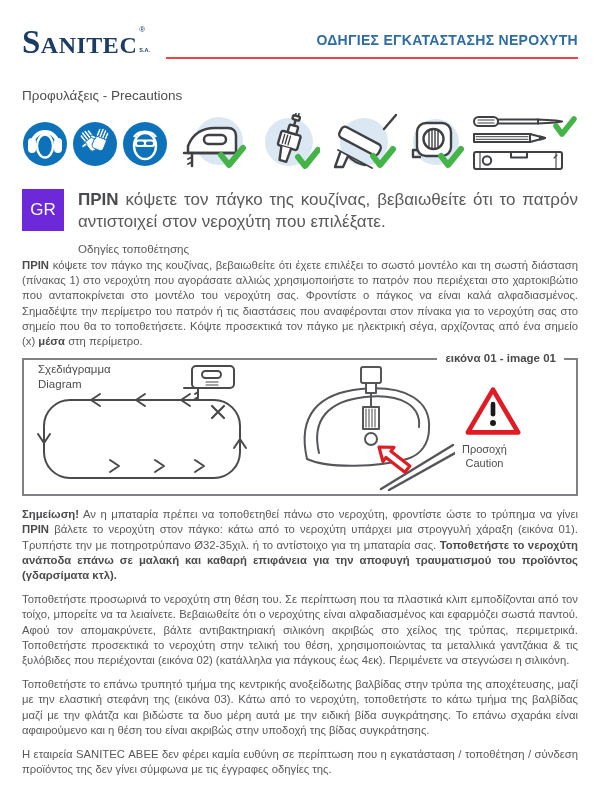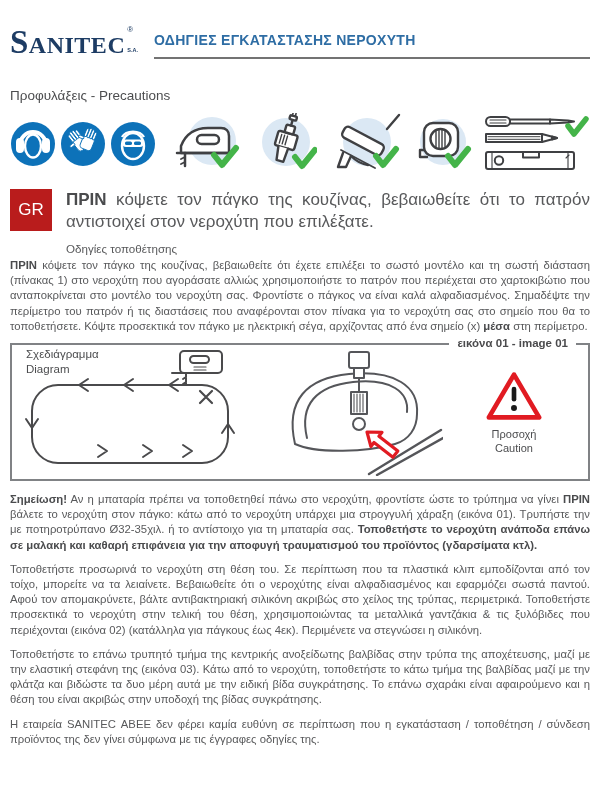--- a/index.html
+++ b/index.html
@@ -1,57 +1,57 @@
 <!DOCTYPE html>
 <html><head>
 <meta charset="utf-8">
 <style>
   html,body{margin:0;padding:0;background:#fff;}
   body{width:600px;height:800px;overflow:hidden;
        font-family:"Liberation Sans",sans-serif;color:#58595b;}
-  .page{padding:0 10px;box-sizing:border-box;width:600px;height:800px;}
+  .page{padding:0 22px;box-sizing:border-box;width:600px;height:800px;}
 
   
   .header{display:flex;align-items:flex-end;padding-top:22px;}
   .logo{width:140px;display:flex;align-items:flex-start;}
   .logo-text{font-family:"Liberation Serif",serif;font-weight:700;font-size:24px;
              color:#1d3c64;letter-spacing:.5px;line-height:1;display:inline-block;}
   .logo-text::first-letter{font-size:33px;}
   .logo-marks{display:flex;flex-direction:column;margin-left:2px;}
   .reg{font-size:8px;color:#1d3c64;line-height:1;}
   .sa{font-size:5.5px;color:#1d3c64;font-weight:700;margin-top:14px;line-height:1;}
-  .title-col{flex:1;border-bottom:2px solid #737373;padding:10px 0 9px;text-align:left;margin-left:4px;}
+  .title-col{flex:1;border-bottom:2px solid #ef4444;padding:10px 0 9px;text-align:right;margin-left:4px;}
   .doc-title{color:#2e6da4;font-weight:700;font-size:14px;letter-spacing:.3px;}
 
   
   .prec-heading{font-size:13.5px;color:#4c4d4f;margin-top:29px;}
   .icons-row{display:flex;align-items:center;justify-content:space-between;margin-top:9px;height:64px;}
   .icons-row svg{display:block;}
   .ppe{display:flex;gap:4px;}
 
   
   .gr-row{display:flex;gap:14px;margin-top:13px;align-items:flex-start;}
-  .gr-box{width:42px;height:42px;background:#b91c1c;color:#fff;display:flex;
+  .gr-box{width:42px;height:42px;background:#6d28d9;color:#fff;display:flex;
           align-items:center;justify-content:center;font-size:17px;flex:0 0 42px;}
   .gr-text{flex:1;font-size:17px;line-height:22px;text-align:justify;}
 
   .subheading{font-size:11.6px;margin:9px 0 3px 56px;}
 
   p{font-size:11.3px;line-height:15.2px;margin:0 0 9px;text-align:justify;}
   b{font-weight:700;color:#4a4b4d;}
 
   
   .figure{position:relative;border:2px solid #808285;margin:4px 0 11px;height:138px;
           display:flex;align-items:center;padding:8px 10px;box-sizing:border-box;gap:6px;}
   .figure-label{position:absolute;top:-8px;right:12px;background:#fff;padding:0 8px;
                 font-weight:700;color:#4a4a4c;font-size:11.5px;}
   .fig-col1{position:relative;width:248px;flex:0 0 248px;}
   .diagram-label{position:absolute;top:-2px;left:4px;font-size:11.5px;color:#4c4d4f;line-height:1.3;}
   .fig-col2{width:168px;flex:0 0 168px;display:flex;justify-content:center;}
-  .fig-col3{flex:1;display:flex;flex-direction:column;align-items:center;justify-content:center;}
+  .fig-col3{flex:1;display:flex;flex-direction:column;align-items:flex-start;justify-content:center;}
   .caution-caption{font-size:11px;color:#4c4d4f;text-align:center;line-height:1.3;margin-top:4px;}
 </style>
 </head>
 <body>
 
 <div class="page">
 
   <div class="header">
     <div class="logo">
       <span class="logo-text">SANITEC</span>

